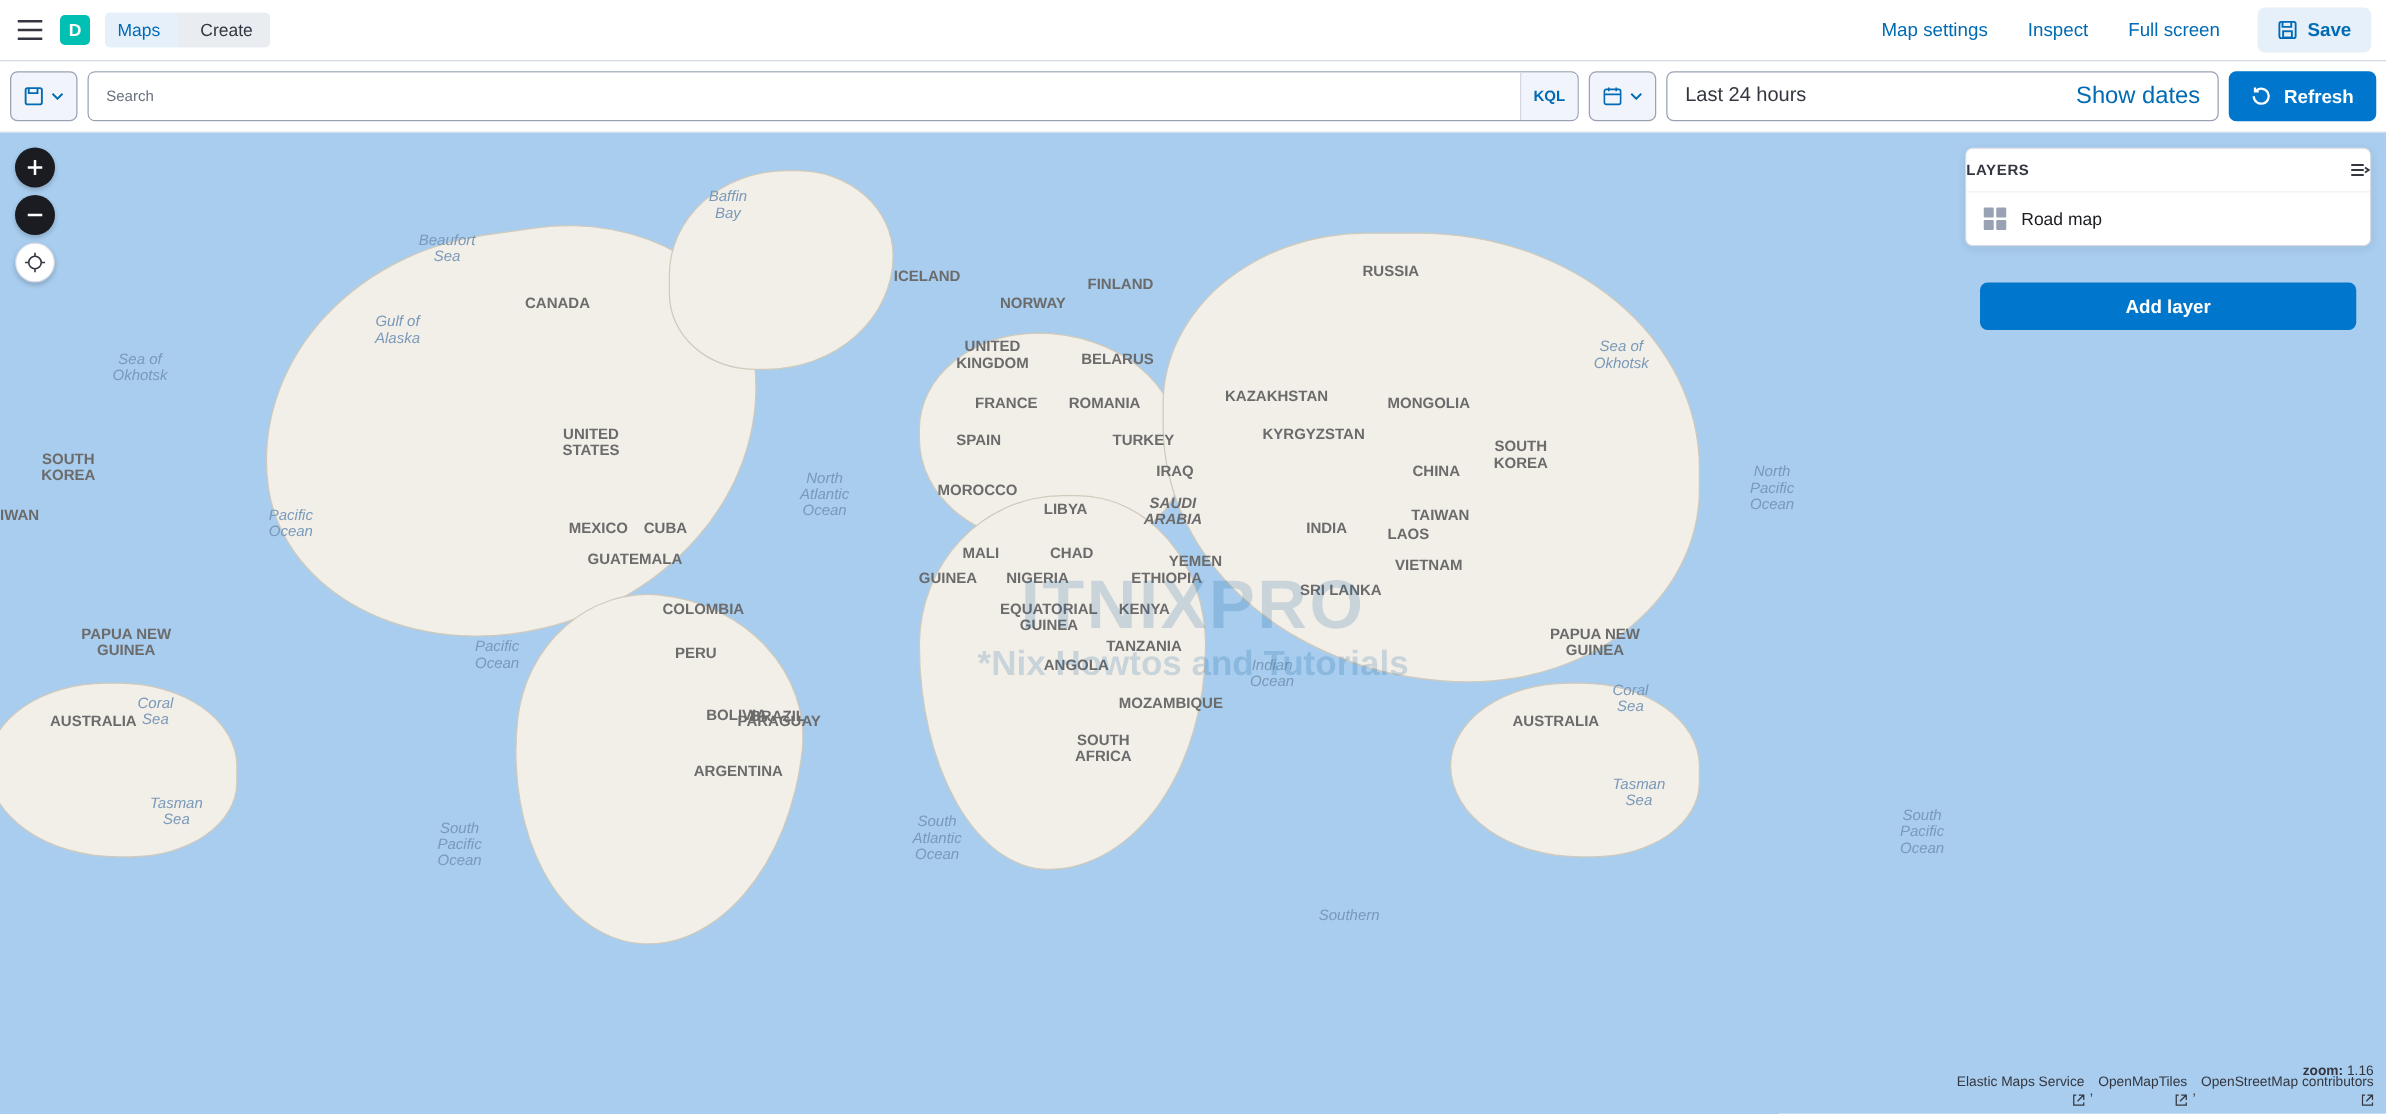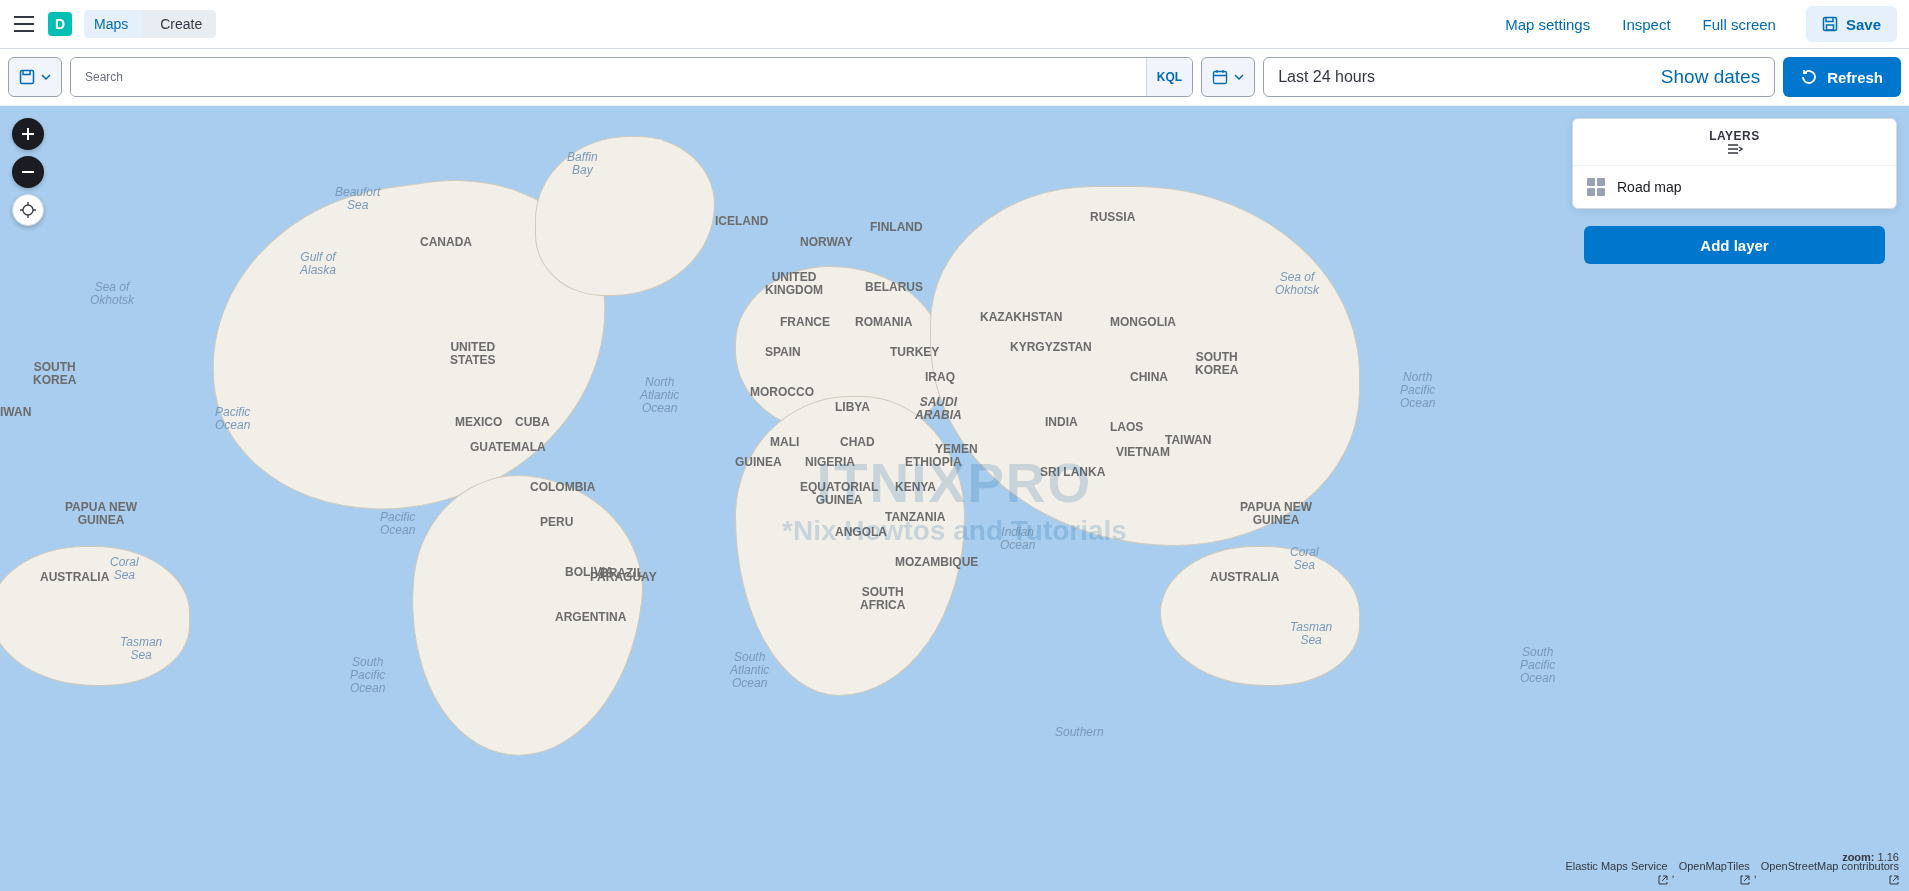--- a/index.html
+++ b/index.html
@@ -19,21 +19,21 @@
   .header-link { color: #006bb4; font-size: 15px; padding: 6px 10px; cursor: pointer; }
   .save-btn { background: #e6f0fa; color: #006bb4; border-radius: 6px; height: 36px; padding: 0 16px; display: flex; align-items: center; gap: 8px; font-weight: 600; font-size: 15px; cursor: pointer; margin-left: 8px; }
 
   
   .querybar { padding: 8px; display: flex; gap: 8px; border-bottom: 1px solid rgba(211,218,230,0.5); }
   .saved-toggle, .date-quick { height: 40px; border: 1px solid #98a2b3; border-radius: 6px; background: #f1f4fa; display: flex; align-items: center; padding: 0 10px; gap: 6px; cursor: pointer; color: #006bb4; }
   .search-wrap { flex: 1; display: flex; border: 1px solid #98a2b3; border-radius: 6px; overflow: hidden; background: #fff; height: 40px; }
   .search-input { flex: 1; border: 0; outline: 0; padding: 0 14px; font-size: 12px; color: #343741; }
   .search-input::placeholder { color: #69707d; }
   .kql-badge { background: #f1f4fa; color: #006bb4; font-size: 12px; font-weight: 600; display: flex; align-items: center; padding: 0 10px; border-left: 1px solid #d3dae6; }
-  .date-input { border: 1px solid #98a2b3; border-radius: 6px; background: #fff; height: 40px; display: flex; align-items: center; width: 512px; padding: 0 14px; justify-content: space-between; }
+  .date-input { border: 1px solid #98a2b3; border-radius: 6px; background: #fff; height: 40px; display: flex; align-items: center; width: 442px; padding: 0 14px; justify-content: space-between; }
   .date-value { font-size: 16px; color: #343741; }
   .show-dates { color: #006bb4; font-size: 19px; cursor: pointer; }
   .refresh-btn { background: #07c; color: #fff; border-radius: 6px; height: 40px; padding: 0 18px; display: flex; align-items: center; gap: 10px; font-weight: 600; font-size: 15px; cursor: pointer; }
 
   
   .map-area { flex: 1; position: relative; background: #a8cdee; overflow: hidden; }
 
   
   .land { position: absolute; background: #f2efe9; border: 1px solid #cfcabb; }
   .na   { top: 80px;  left: 210px; width: 400px; height: 320px; border-radius: 50% 40% 55% 45% / 55% 40% 60% 45%; transform: rotate(-8deg); }
@@ -52,21 +52,21 @@
   .watermark-title { font-size: 55px; font-weight: 900; letter-spacing: 2px; color: #0e5b99; }
   .watermark-sub   { font-size: 28px; font-weight: 600; color: #0e5b99; }
 
   
   .zoom-controls { position: absolute; left: 12px; top: 12px; display: flex; flex-direction: column; gap: 6px; }
   .zoom-btn { width: 32px; height: 32px; border-radius: 16px; background: #1a1c21; color: #fff; display: flex; align-items: center; justify-content: center; cursor: pointer; font-size: 18px; box-shadow: 0 2px 4px rgba(0,0,0,0.2); }
   .zoom-btn.light { background: #fff; color: #343741; border: 1px solid #d3dae6; }
 
   
   .layers-panel { position: absolute; right: 12px; top: 12px; width: 325px; background: #fff; border: 1px solid #d3dae6; border-radius: 6px; box-shadow: 0 2px 8px rgba(0,0,0,0.08); }
-  .layers-hd { display: flex; align-items: center; justify-content: space-between; padding: 10px 0; border-bottom: 1px solid #eef1f6; flex-direction: column; }
+  .layers-hd { display: flex; align-items: center; justify-content: space-between; padding: 10px 0; border-bottom: 1px solid #eef1f6; }
   .layers-title { font-weight: 700; font-size: 12px; letter-spacing: 0.5px; color: #343741; }
   .layers-row { display: flex; align-items: center; gap: 12px; padding: 12px 14px; cursor: pointer; }
   .layer-icon-box { width: 18px; height: 18px; display: grid; grid-template-columns: repeat(2,1fr); grid-template-rows: repeat(2,1fr); gap: 2px; }
   .layer-icon-box span { background: #98a2b3; border-radius: 1px; }
   .add-layer-btn { margin: 12px; margin-top: 8px; background: #07c; color: #fff; border-radius: 6px; height: 38px; display: flex; align-items: center; justify-content: center; font-weight: 600; font-size: 15px; cursor: pointer; width: calc(100% - 24px); }
   .add-layer-wrap { position: absolute; right: 12px; top: 112px; width: 325px; }
 
   
   .attrib { position: absolute; right: 10px; bottom: 6px; font-size: 11px; color: #343741; display: flex; gap: 4px; align-items: center; }
   .attrib a { color: #343741; text-decoration: none; display: inline-flex; align-items: flex-end; gap: 3px; flex-direction: column; }
@@ -213,21 +213,21 @@
       <div class="country-label" style="top: 375px; left: 800px;">EQUATORIAL<br>GUINEA</div>
       <div class="country-label" style="top: 350px; left: 905px;">ETHIOPIA</div>
       <div class="country-label" style="top: 375px; left: 895px;">KENYA</div>
       <div class="country-label" style="top: 405px; left: 885px;">TANZANIA</div>
       <div class="country-label" style="top: 420px; left: 835px;">ANGOLA</div>
       <div class="country-label" style="top: 450px; left: 895px;">MOZAMBIQUE</div>
       <div class="country-label" style="top: 480px; left: 860px;">SOUTH<br>AFRICA</div>
       <div class="country-label" style="top: 360px; left: 1040px;">SRI LANKA</div>
       <div class="country-label" style="top: 315px; left: 1110px;">LAOS</div>
       <div class="country-label" style="top: 340px; left: 1116px;">VIETNAM</div>
-      <div class="country-label" style="top: 300px; left: 1165px; margin-top: 28px;">TAIWAN</div>
+      <div class="country-label" style="top: 300px; left: 1129px;">TAIWAN</div>
       <div class="country-label" style="top: 245px; left: 1195px;">SOUTH<br>KOREA</div>
       <div class="country-label" style="top: 255px; left: 33px;">SOUTH<br>KOREA</div>
       <div class="country-label" style="top: 300px; left: 0px;">IWAN</div>
       <div class="country-label" style="top: 395px; left: 65px;">PAPUA NEW<br>GUINEA</div>
       <div class="country-label" style="top: 465px; left: 40px;">AUSTRALIA</div>
       <div class="country-label" style="top: 395px; left: 1240px;">PAPUA NEW<br>GUINEA</div>
       <div class="country-label" style="top: 465px; left: 1210px;">AUSTRALIA</div>
     </div>
 
   <div class="watermark-wrap">

